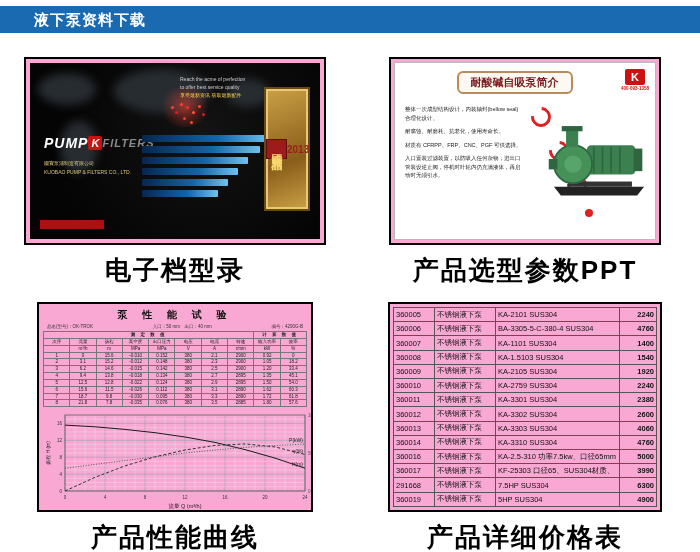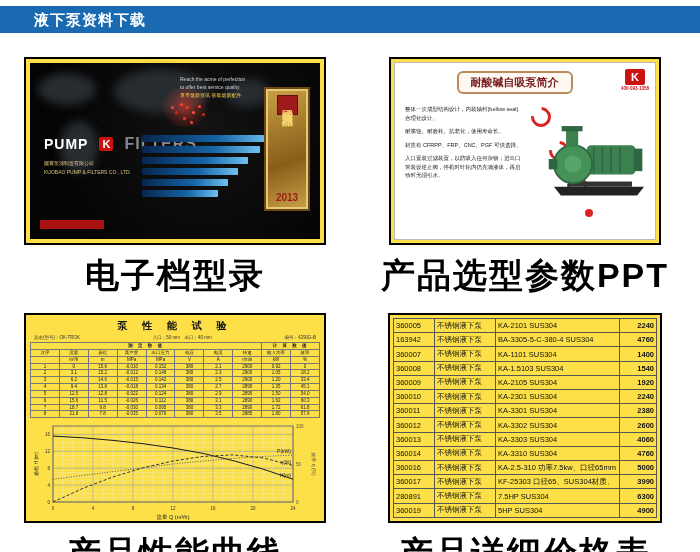--- a/index.html
+++ b/index.html
@@ -6,53 +6,53 @@
   body{width:700px;height:552px;background:#fff;font-family:"Liberation Sans",sans-serif;overflow:hidden;}
   .page{width:700px;height:552px;position:relative;overflow:hidden;}
 
   .topbar{margin-top:6px;height:27px;background:var(--accent-blue,#1a6ab2);color:#fff;
     font-size:15px;font-weight:bold;line-height:27px;padding-left:34px;letter-spacing:1px;}
 
   .grid{display:grid;grid-template-columns:350px 350px;}
   .cell{display:flex;flex-direction:column;align-items:center;}
   .r1{padding-top:24px;}
   .r2{padding-top:12px;}
-  .imgbox{border:2px solid #000;background:#fde047;position:relative;overflow:hidden;box-sizing:border-box;}
+  .imgbox{border:2px solid #000;background:#f9a8d4;position:relative;overflow:hidden;box-sizing:border-box;}
   .box-a{width:302px;height:188px;}
   .box-b{width:272px;height:188px;}
-  .box-c{width:302px;height:210px;}
+  .box-c{width:276px;height:210px;}
   .box-d{width:274px;height:210px;}
-  .caption{font-size:34px;font-weight:bold;color:#000;margin:8px 0 2px;letter-spacing:2px;}
+  .caption{font-size:26px;font-weight:bold;color:#000;margin:8px 0 2px;letter-spacing:2px;}
 
   
   .catalog{position:absolute;inset:4px;background:radial-gradient(circle at 60% 40%,#131313 0%,#040404 75%);}
   .blob{position:absolute;background:#272c31;border-radius:50%;filter:blur(4px);}
   .b1{left:8px;top:10px;width:58px;height:32px;}
   .b2{left:84px;top:6px;width:96px;height:44px;}
   .b3{left:30px;top:58px;width:38px;height:52px;}
   .b4{left:196px;top:16px;width:44px;height:28px;}
   .redglow{position:absolute;left:128px;top:24px;width:54px;height:40px;border-radius:50%;
     background:radial-gradient(circle,rgba(244,67,51,.55) 0%,transparent 70%);}
   .reddots{position:absolute;left:150px;top:40px;width:3px;height:3px;border-radius:50%;background:#f43;
     box-shadow:6px 3px 0 #e33,12px 8px 0 #f54,-5px 8px 0 #d22,18px 2px 0 #f43,3px 14px 0 #e33,
     22px 10px 0 #c22,10px 18px 0 #f43,-9px 3px 0 #e44;}
   .cat-tagline{position:absolute;left:150px;top:12px;font-size:5px;color:#ccc;line-height:1.6;}
   .cat-tagline .yellow{color:#ffd24a;}
-  .cat-brand{position:absolute;left:14px;top:72px;display:flex;align-items:center;gap:11px;}
+  .cat-brand{position:absolute;left:14px;top:72px;display:flex;align-items:center;gap:0;font-style:italic;}
   .b-left{color:#fff;font-weight:bold;font-size:14px;letter-spacing:1px;}
   .b-logo{background:#c11;color:#fff;font-weight:bold;font-size:11px;width:14px;height:14px;
     text-align:center;line-height:14px;border-radius:2px;}
-  .b-right{color:#8a8a8a;font-weight:bold;font-size:16px;letter-spacing:1px;}
+  .b-right{color:#8a8a8a;font-weight:bold;font-size:11px;letter-spacing:1px;}
   .cat-company{position:absolute;left:14px;top:96px;font-size:5px;color:#d8c27a;line-height:1.8;}
   .cat-bars{position:absolute;left:112px;top:72px;display:flex;flex-direction:column;gap:4px;}
   .cat-bars div{height:7px;border-radius:1px;background:linear-gradient(90deg,#07264f,#1565a8 60%,#6fc2ef);}
   .badge{position:absolute;right:10px;top:24px;width:46px;height:124px;
     background:linear-gradient(160deg,#caa146,#8a5d1a 60%,#caa146);
     border:2px solid #6b4a12;box-shadow:inset 0 0 0 2px #e6c878;
-    display:flex;flex-direction:column;align-items:center;justify-content:space-between;
+    display:flex;flex-direction:row;align-items:center;justify-content:space-between;
     padding:6px 0;box-sizing:border-box;}
   .badge-inner{writing-mode:vertical-rl;background:#9e1b1b;color:#f5d76e;padding:5px 2px;
     font-size:11px;font-weight:bold;border:1px solid #5e0f0f;letter-spacing:2px;}
   .badge-year{color:#9e1b1b;font-weight:bold;font-size:10px;}
   .redstrip{position:absolute;left:10px;bottom:10px;width:64px;height:9px;background:#a11;}
 
   
   .slide{position:absolute;inset:3px;border:1px solid #b9b9b9;background:#fff;}
   .ppt-title{position:absolute;left:46%;transform:translateX(-50%);top:8px;border:2px solid #b98a5a;
     border-radius:6px;padding:2px 12px;font-size:11px;font-weight:bold;color:#7a2020;
@@ -402,21 +402,21 @@
       <div class="imgbox box-d">
         <table class="price-table">
           <tbody>
               <tr>
                 <td class="pc-code">360005</td>
                 <td class="pc-name">不锈钢液下泵</td>
                 <td class="pc-model">KA-2101 SUS304</td>
                 <td class="pc-price">2240</td>
               </tr>
               <tr>
-                <td class="pc-code">163942</td>
+                <td class="pc-code">360006</td>
                 <td class="pc-name">不锈钢液下泵</td>
                 <td class="pc-model">BA-3305-5-C-380-4 SUS304</td>
                 <td class="pc-price">4760</td>
               </tr>
               <tr>
                 <td class="pc-code">360007</td>
                 <td class="pc-name">不锈钢液下泵</td>
                 <td class="pc-model">KA-1101 SUS304</td>
                 <td class="pc-price">1400</td>
               </tr>
@@ -428,21 +428,21 @@
               </tr>
               <tr>
                 <td class="pc-code">360009</td>
                 <td class="pc-name">不锈钢液下泵</td>
                 <td class="pc-model">KA-2105 SUS304</td>
                 <td class="pc-price">1920</td>
               </tr>
               <tr>
                 <td class="pc-code">360010</td>
                 <td class="pc-name">不锈钢液下泵</td>
-                <td class="pc-model">KA-2301 SUS304</td>
+                <td class="pc-model">KA-2759 SUS304</td>
                 <td class="pc-price">2240</td>
               </tr>
               <tr>
                 <td class="pc-code">360011</td>
                 <td class="pc-name">不锈钢液下泵</td>
                 <td class="pc-model">KA-3301 SUS304</td>
                 <td class="pc-price">2380</td>
               </tr>
               <tr>
                 <td class="pc-code">360012</td>
@@ -468,21 +468,21 @@
                 <td class="pc-model">KA-2.5-310 功率7.5kw、口径65mm</td>
                 <td class="pc-price">5000</td>
               </tr>
               <tr>
                 <td class="pc-code">360017</td>
                 <td class="pc-name">不锈钢液下泵</td>
                 <td class="pc-model">KF-25303 口径65、SUS304材质、</td>
                 <td class="pc-price">3990</td>
               </tr>
               <tr>
-                <td class="pc-code">280891</td>
+                <td class="pc-code">291668</td>
                 <td class="pc-name">不锈钢液下泵</td>
                 <td class="pc-model">7.5HP SUS304</td>
                 <td class="pc-price">6300</td>
               </tr>
               <tr>
                 <td class="pc-code">360019</td>
                 <td class="pc-name">不锈钢液下泵</td>
                 <td class="pc-model">5HP SUS304</td>
                 <td class="pc-price">4900</td>
               </tr>

